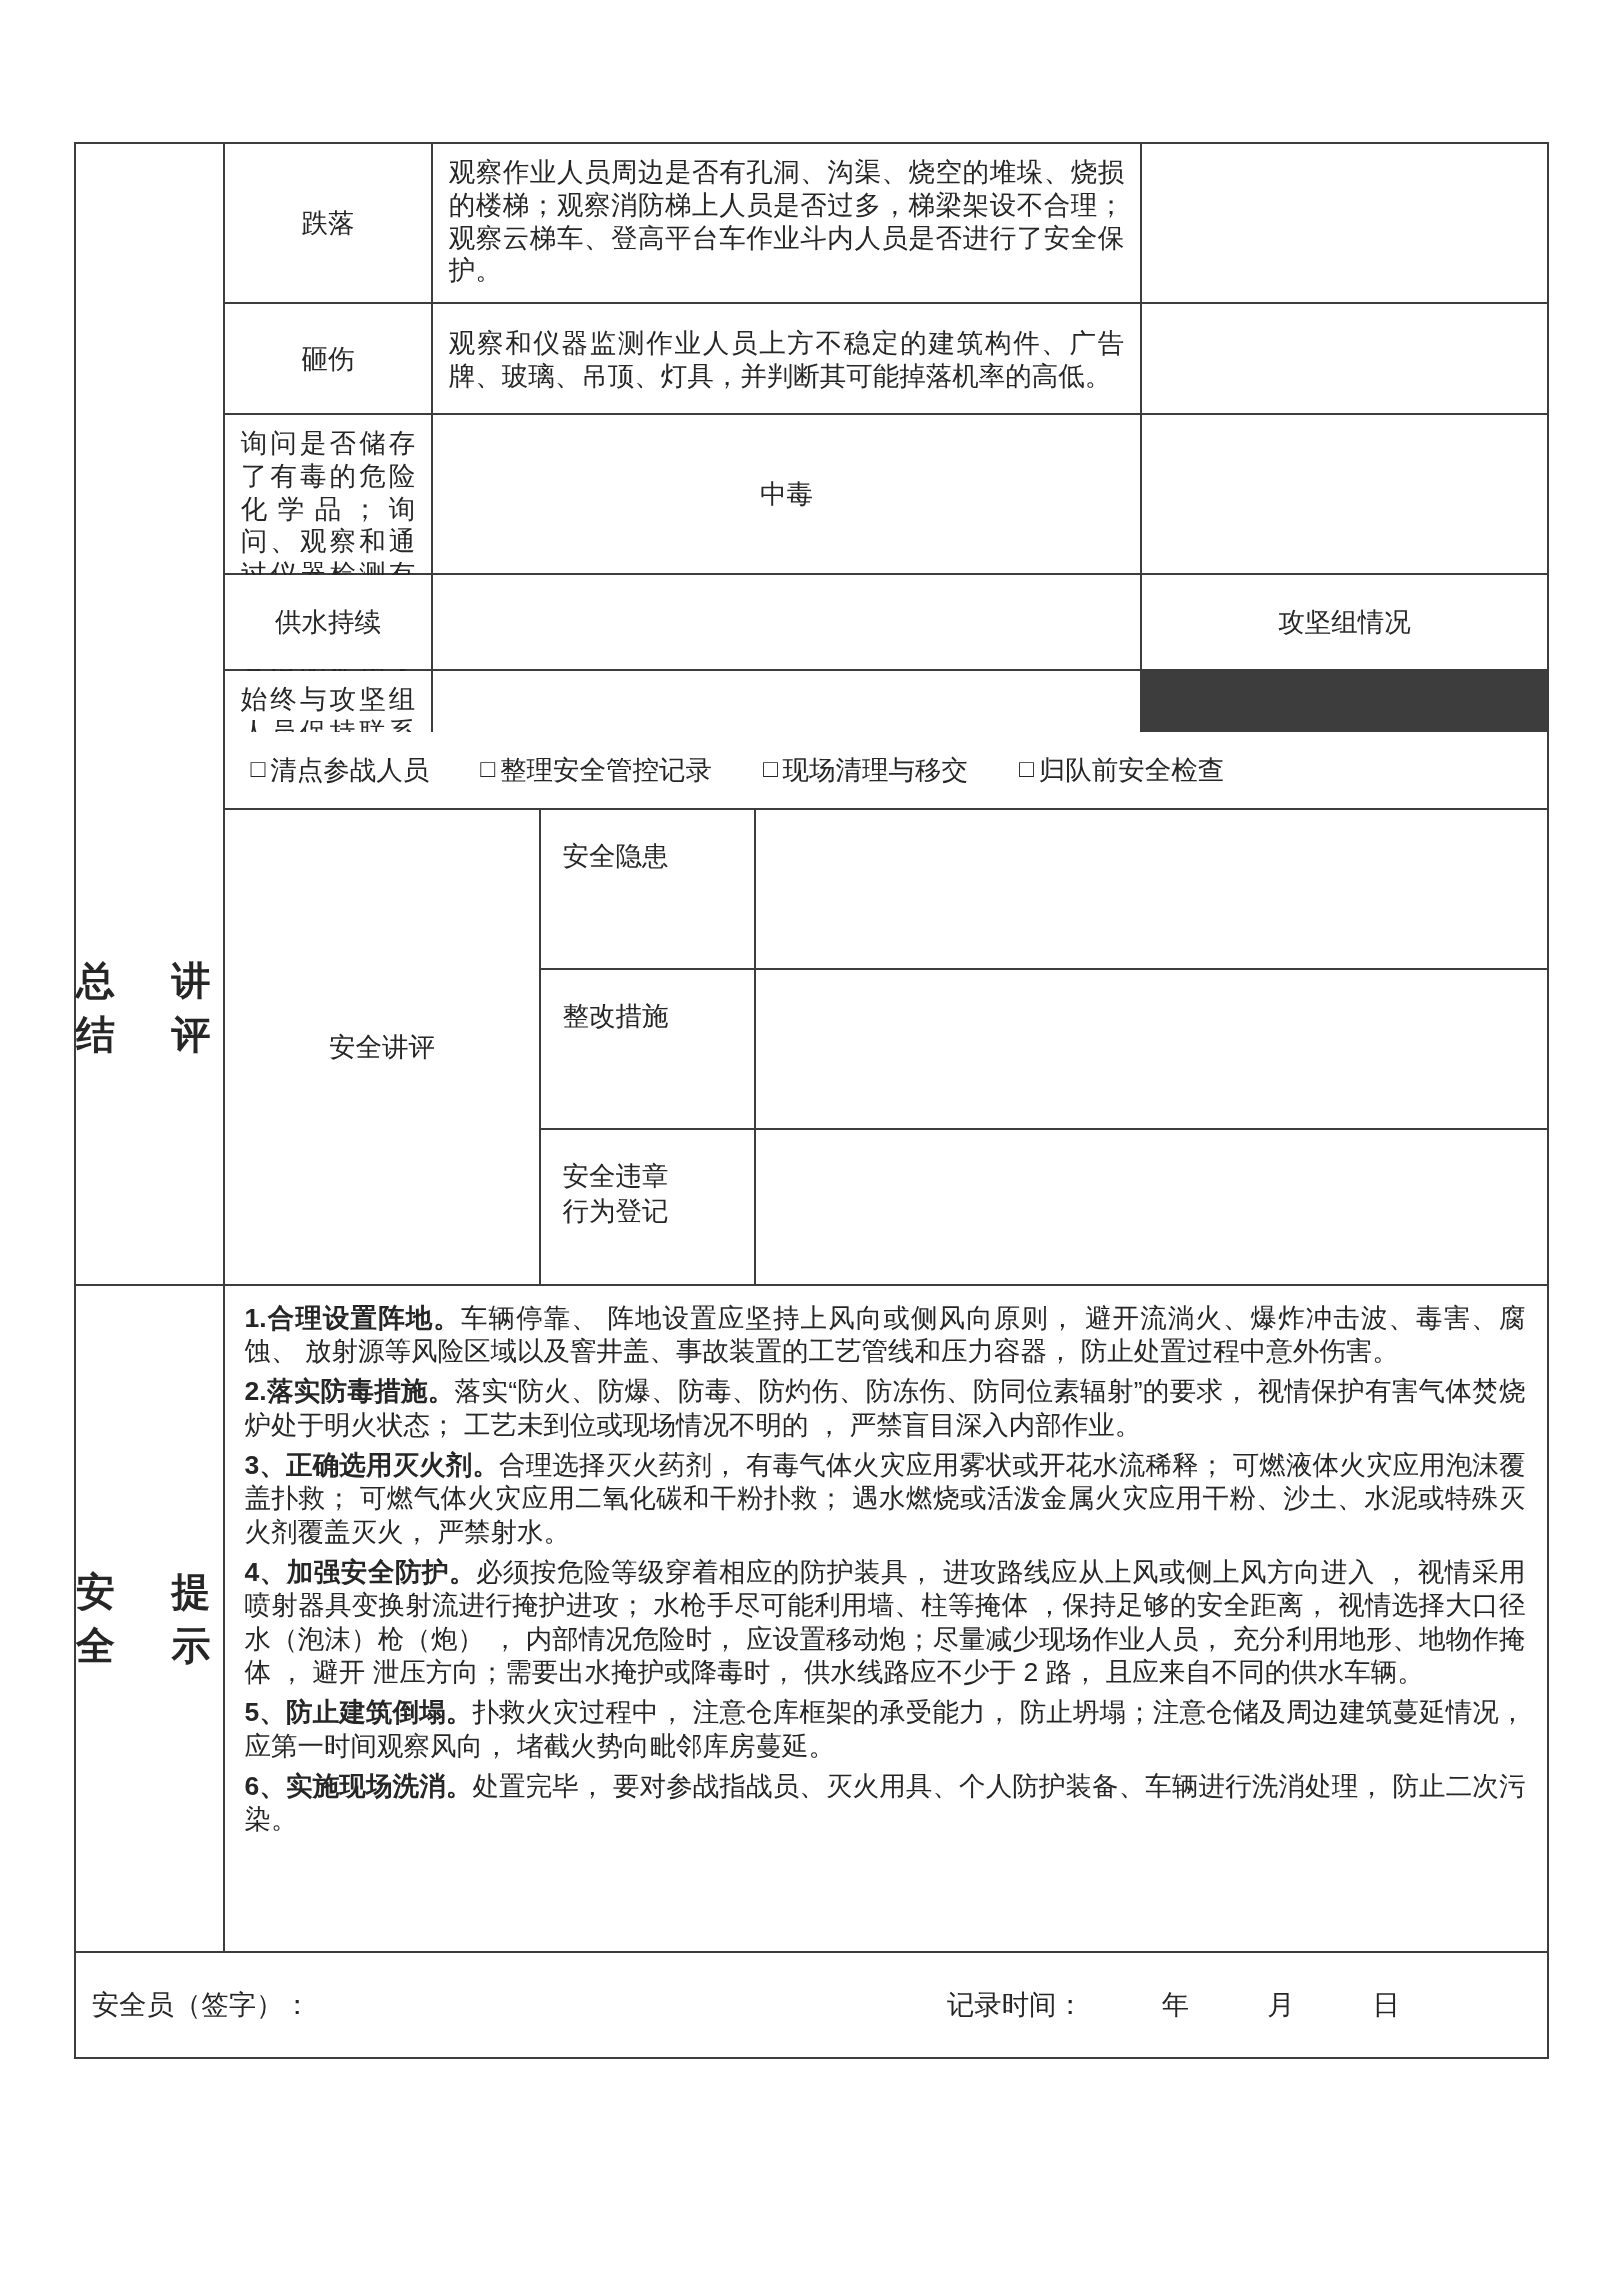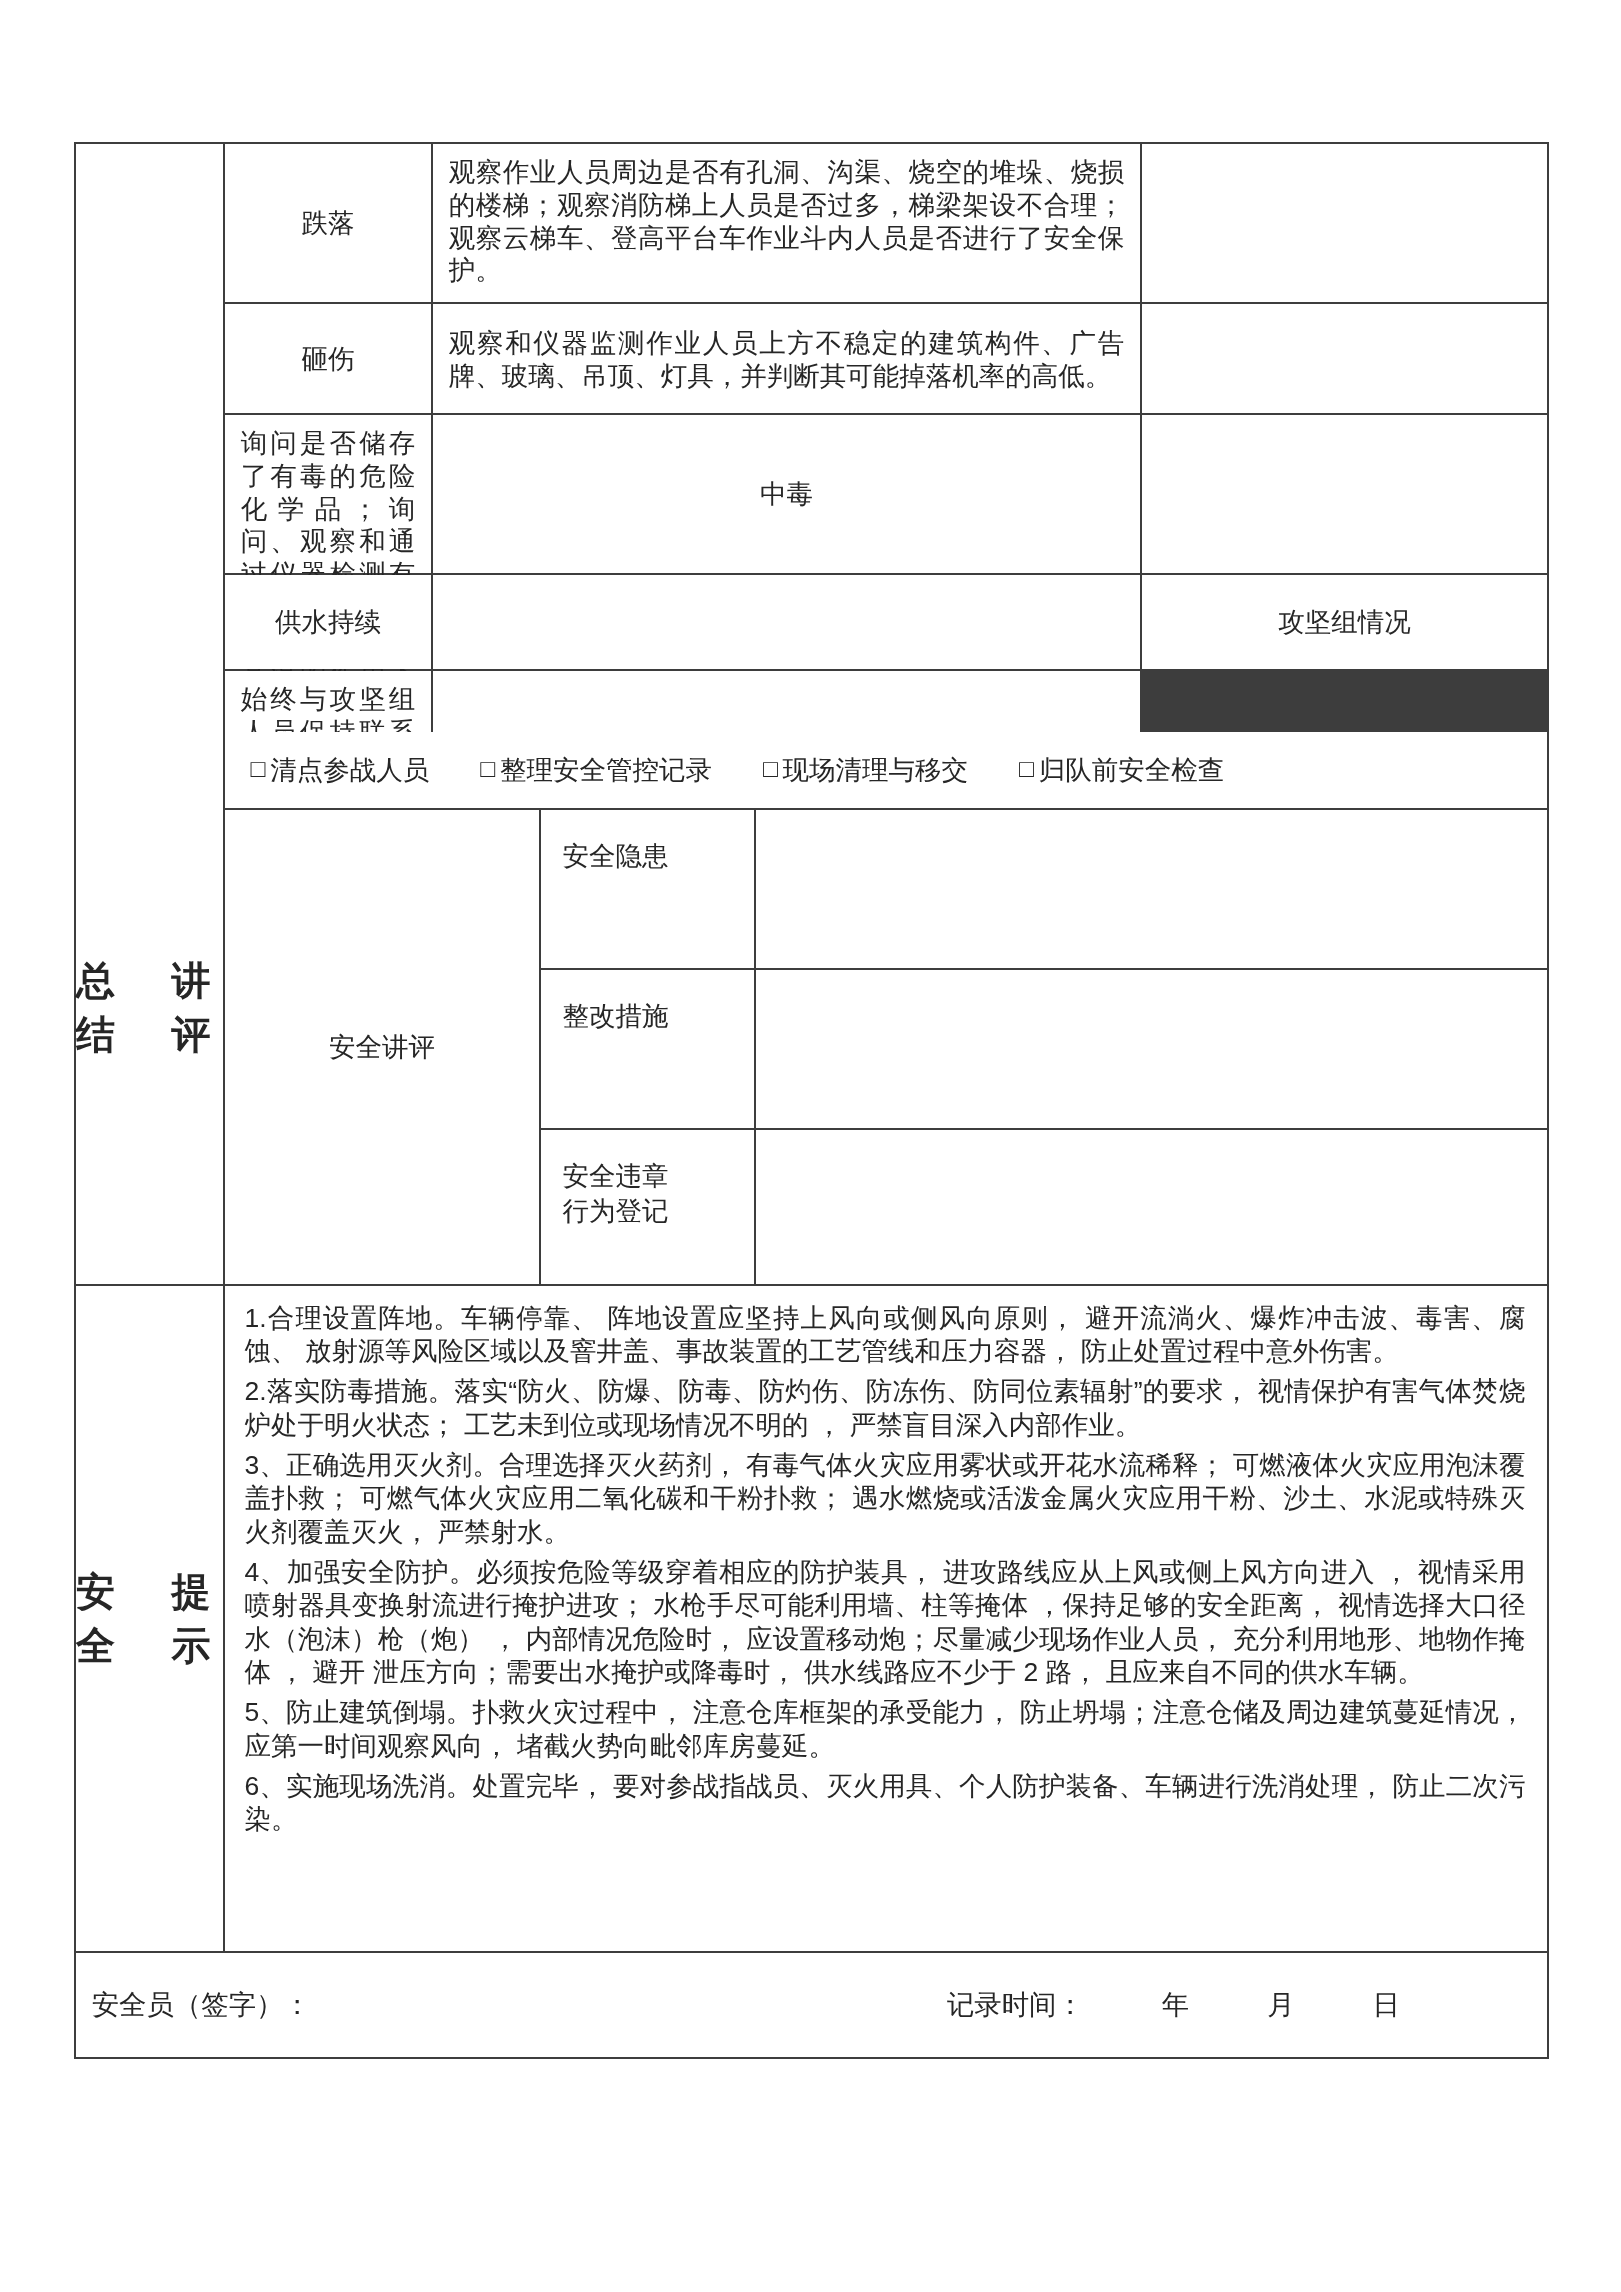--- a/index.html
+++ b/index.html
@@ -78,21 +78,21 @@
   
   .section-c {
     grid-template-columns: 147px 1fr;
     height: 665px;
   }
   .tips-cell {
     padding: 15.7px 21.6px 0 19.6px;
     font-size: 26.5px; line-height: 1.26; text-align: justify;
   }
   .tip { margin-bottom: 6.9px; }
-  .tip b { font-weight: normal; margin-top: 16px; }
+  .tip b { font-weight: bold; margin-top: 16px; }
 
   
   .footer-row { height: 104px; }
   .footer-cell {
     height: 100%;
     display: flex; align-items: center;
     font-size: 27.4px; padding-left: 15.7px;
   }
   .footer-right {
     margin-left: auto; margin-right: 147px;

